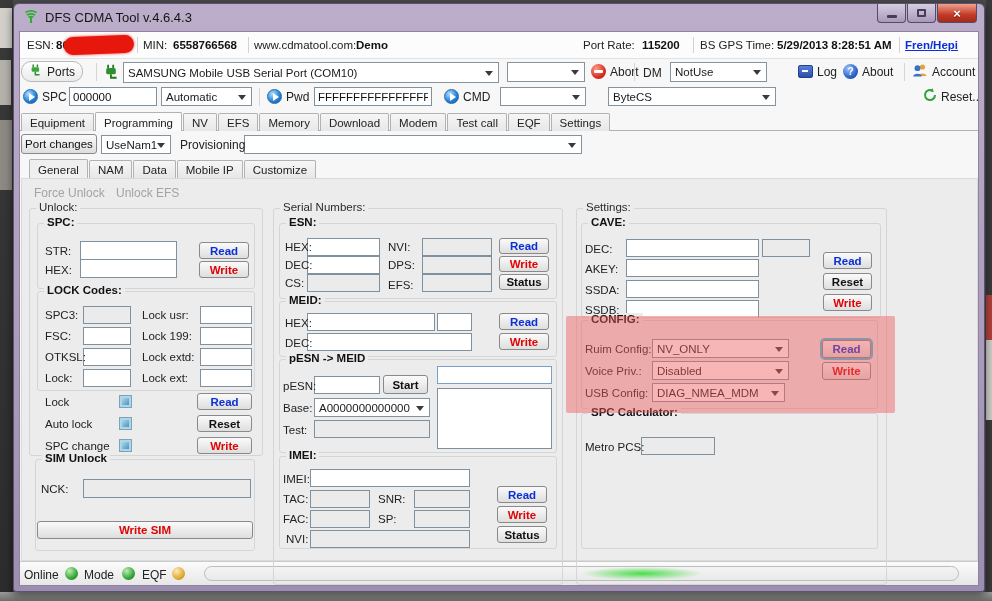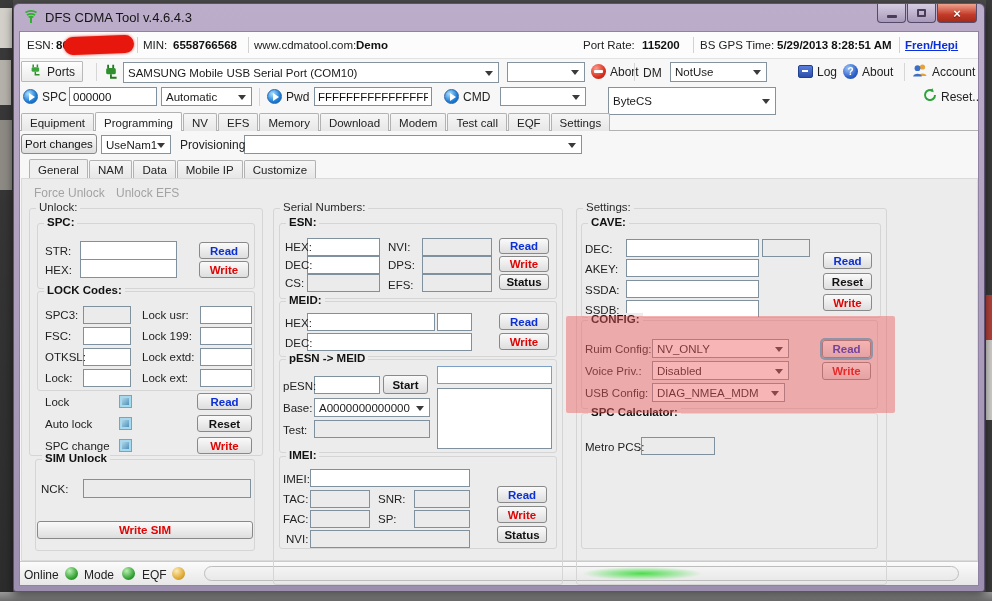--- a/index.html
+++ b/index.html
@@ -27,21 +27,21 @@
   .il{position:absolute;top:7px;font-size:11.5px;color:#222;white-space:nowrap}
   .iv{position:absolute;top:7px;font-size:11.5px;font-weight:bold;color:#111;white-space:nowrap}
   .ised{position:absolute;top:5px;width:1px;height:16px;background:#d2d2d2}
   .redact{position:absolute;left:44px;top:4px;width:70px;height:18px;background:#e8170d;
     border-radius:10px;transform:rotate(-2deg);box-shadow:0 0 3px rgba(232,23,13,.8)}
   .linktxt{color:#0b2fd8;text-decoration:underline;cursor:pointer}
   
   .toolrow{position:absolute;left:0;width:100%;height:24px;background:#f7f7f7}
   .vsep{position:absolute;width:1px;height:18px;background:#d6d6d6;top:3px}
   .titem{position:absolute;display:flex;align-items:center;gap:4px;font-size:12px;color:#222;height:21px;cursor:default}
-  .raised{border:1px solid #b9b9b9;border-radius:1px;background:linear-gradient(#fefefe,#ebebeb);padding:0 7px}
+  .raised{border:1px solid #b9b9b9;border-radius:10px;background:linear-gradient(#fefefe,#ebebeb);padding:0 7px}
   .combo{position:absolute;background:#fff;border:1px solid #85939f;font-size:11.5px;
     display:flex;align-items:center;padding:0 16px 0 4px;white-space:nowrap;overflow:hidden;cursor:default}
   .combo::after{content:"";position:absolute;right:5px;top:50%;margin-top:-2px;
     border:4px solid transparent;border-top:5px solid #3a3a3a}
   .fld{position:absolute;background:#fff;border:1px solid #7f909e;font-size:11.5px;padding:0 3px;
     font-family:"Liberation Sans",sans-serif;color:#111}
   .fld.gray{background:#ebebeb}
   .btn{position:absolute;background:linear-gradient(#fafafa,#dedede);border:1px solid #898989;border-radius:3px;
     font-size:11.5px;font-weight:bold;display:flex;align-items:center;justify-content:center;color:#111;cursor:default}
   .btn.blue{color:#0a2fd6}.btn.red{color:#e00404}
@@ -220,21 +220,21 @@
         <span>Pwd</span>
       </div>
       <input class="fld" style="left: 294px; top: 3px; width: 118px; height: 19px;" value="FFFFFFFFFFFFFFFF">
       <div class="titem" style="left:424px;top:2px">
         <span class="ic icon-play"></span>
         <span>CMD</span>
       </div>
       <div class="combo" style="left:480px;top:3px;width:86px;height:19px">
           <span></span>
         </div>
-      <div class="combo" style="left:588px;top:3px;width:168px;height:28px">
+      <div class="combo" style="left:588px;top:3px;width:168px;height:19px">
         <span>ByteCS</span>
       </div>
       <div class="titem" style="left:903px;top:2px">
         <span class="ic">
           <svg width="14" height="14" viewBox="0 0 14 14">
               <path d="M12 7a5 5 0 1 1-2.2-4.1" fill="none" stroke="#2fa33b" stroke-width="2"></path>
           <path d="M9.4 0.2l1.4 4-4.1-1.1z" fill="#2fa33b"></path>
             </svg>
         </span>
         <span>Reset...</span>

